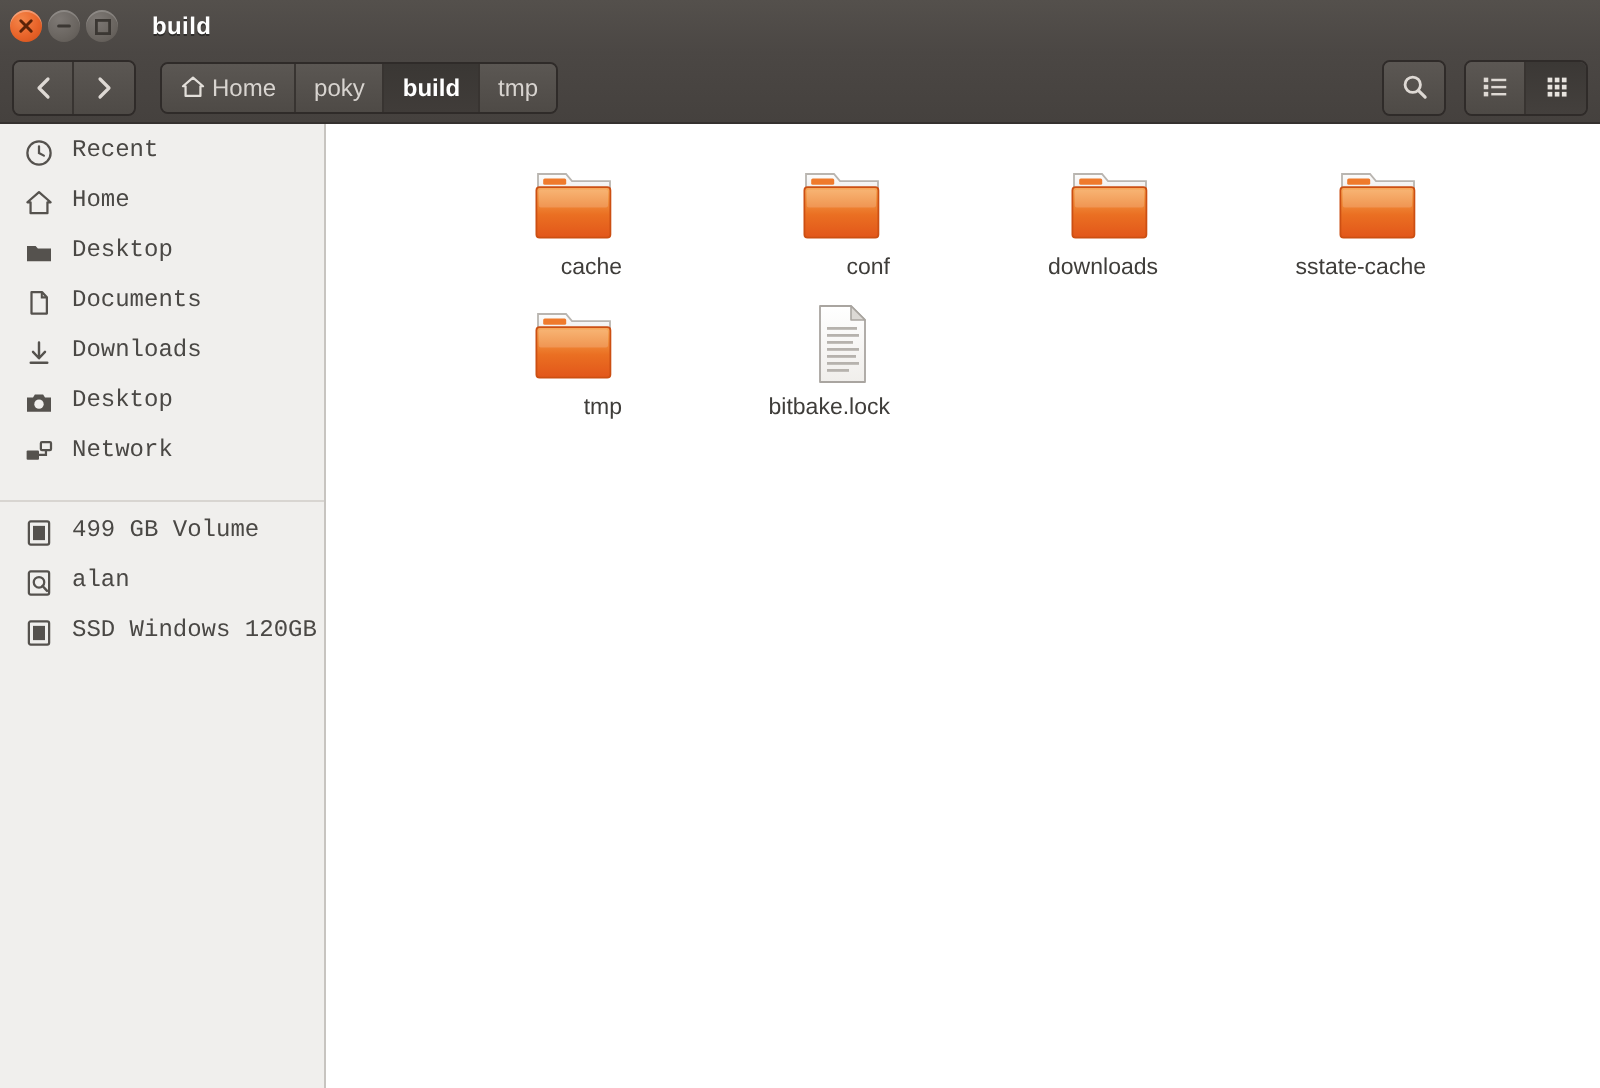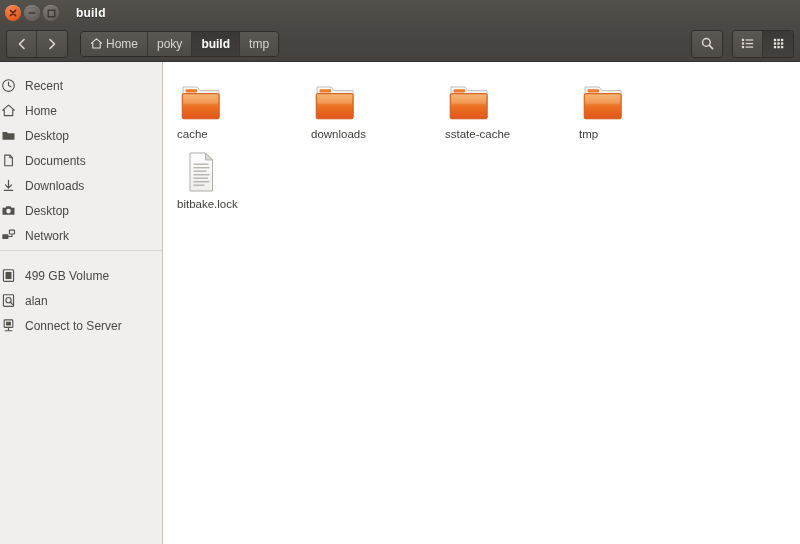--- a/index.html
+++ b/index.html
@@ -118,26 +118,28 @@
     width: 163px;
     flex: 0 0 163px;
     background: #f0efed;
     border-right: 1px solid #c7c4c0;
     padding-top: 6px;
     overflow: hidden;
   }
   .side-item {
     height: 25px;
     display: flex;
-    align-items: flex-end;
+    align-items: flex-start;
+    padding-left: 11px;
     gap: 9px;
     font-size: 12px;
     color: #4a4845;
     cursor: default;
     white-space: nowrap;
+    font-family: Liberation Mono, monospace;
   }
   .side-icon {
     width: 16px; height: 16px;
     flex: 0 0 16px;
     display: flex; align-items: center; justify-content: center;
     color: #55524e;
   }
   .side-icon svg { display: block; }
   .side-sep {
     height: 1px;
@@ -155,21 +157,21 @@
   .icon-grid {
     display: flex;
     flex-wrap: wrap;
     align-content: flex-start;
   }
   .item {
     width: 134px;
     padding-top: 6px;
     display: flex;
     flex-direction: column;
-    align-items: flex-start;
+    align-items: flex-end;
     cursor: default;
   }
   .item-icon {
     width: 48px; height: 48px;
     display: flex; align-items: flex-end; justify-content: center;
   }
   .item-label {
     margin-top: 4px;
     font-size: 11.5px;
     color: #3f3d3a;
@@ -371,32 +373,31 @@
         <span class="side-icon">
           <svg width="15" height="15" viewBox="0 0 16 16">
             <rect x="2.6" y="1.8" width="10.8" height="12.4" rx="1" fill="none" stroke="#55524e" stroke-width="1.2"></rect>
             <circle cx="8" cy="7.6" r="2.8" fill="none" stroke="#55524e" stroke-width="1.2"></circle>
             <path d="M9.9 9.6 L12.3 12.2" stroke="#55524e" stroke-width="1.3" stroke-linecap="round"></path>
           </svg>
         </span>
         <span>alan</span>
       </div>
 
-
-
-      <div class="side-item">
-        <span class="side-icon">
-          <svg width="15" height="15" viewBox="0 0 16 16">
-            <rect x="3.4" y="2" width="9.2" height="8" rx="0.8" fill="none" stroke="#55524e" stroke-width="1.2"></rect>
-            <rect x="5.4" y="4" width="5.2" height="4" fill="#55524e"></rect>
-            <path d="M8 10 L8 12.6 M4.4 13.6 L11.6 13.6" stroke="#55524e" stroke-width="1.3" stroke-linecap="round"></path>
-          </svg>
-        </span>
-        <span>Connect to Server</span>
-      </div>
+      <div class="side-item">
+        <span class="side-icon">
+          <svg width="15" height="15" viewBox="0 0 16 16">
+            <rect x="2.6" y="1.8" width="10.8" height="12.4" rx="1" fill="none" stroke="#55524e" stroke-width="1.2"></rect>
+            <rect x="4.8" y="4.2" width="6.4" height="7.6" fill="#55524e"></rect>
+          </svg>
+        </span>
+        <span>SSD Windows 120GB</span>
+      </div>
+
+
 
     </div>
 
     <div class="main">
       <div class="icon-grid">
 
         <div class="item">
           <div class="item-icon">
             <svg width="46" height="44" viewBox="0 0 46 44">
               <defs>
@@ -413,20 +414,31 @@
               </defs>
               <path d="M5 7 h14 l3 3.6 h19 v8 H5 Z" fill="url(#fback)" stroke="#b9b5b0" stroke-width="0.9"></path>
               <rect x="7.6" y="9.2" width="11.5" height="3.2" rx="0.8" fill="#ef7a2b"></rect>
               <rect x="4.2" y="13.6" width="37" height="25.2" rx="1.6" fill="url(#fbody)" stroke="#cc4f12" stroke-width="0.9"></rect>
               <rect x="5.4" y="14.8" width="34.6" height="9" rx="1" fill="rgba(255,255,255,0.17)"></rect>
             </svg>
           </div>
           <div class="item-label">cache</div>
         </div>
 
+        <div class="item">
+          <div class="item-icon">
+            <svg width="46" height="44" viewBox="0 0 46 44">
+              <path d="M5 7 h14 l3 3.6 h19 v8 H5 Z" fill="url(#fback)" stroke="#b9b5b0" stroke-width="0.9"></path>
+              <rect x="7.6" y="9.2" width="11.5" height="3.2" rx="0.8" fill="#ef7a2b"></rect>
+              <rect x="4.2" y="13.6" width="37" height="25.2" rx="1.6" fill="url(#fbody)" stroke="#cc4f12" stroke-width="0.9"></rect>
+              <rect x="5.4" y="14.8" width="34.6" height="9" rx="1" fill="rgba(255,255,255,0.17)"></rect>
+            </svg>
+          </div>
+          <div class="item-label">conf</div>
+        </div>
 
         <div class="item">
           <div class="item-icon">
             <svg width="46" height="44" viewBox="0 0 46 44">
               <path d="M5 7 h14 l3 3.6 h19 v8 H5 Z" fill="url(#fback)" stroke="#b9b5b0" stroke-width="0.9"></path>
               <rect x="7.6" y="9.2" width="11.5" height="3.2" rx="0.8" fill="#ef7a2b"></rect>
               <rect x="4.2" y="13.6" width="37" height="25.2" rx="1.6" fill="url(#fbody)" stroke="#cc4f12" stroke-width="0.9"></rect>
               <rect x="5.4" y="14.8" width="34.6" height="9" rx="1" fill="rgba(255,255,255,0.17)"></rect>
             </svg>
           </div>

